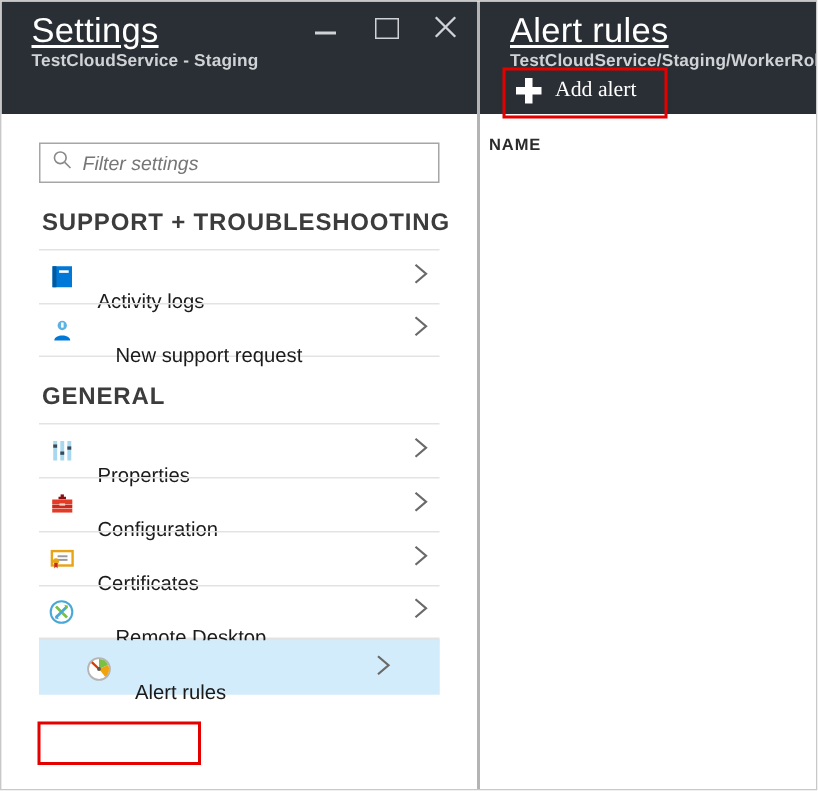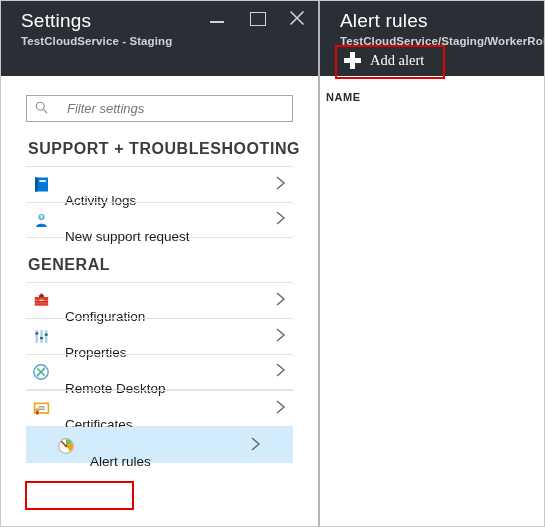--- a/index.html
+++ b/index.html
@@ -39,26 +39,27 @@
   .header {
     background: #2a2e35;
     height: 75px;
     flex: none;
     position: relative;
     color: #ffffff;
   }
   .header-title {
     position: absolute;
     left: 20px; top: 6px;
-    font-size: 19px;
+    font-size: 23px;
     font-weight: 300;
     letter-spacing: 0.2px;
     color: #ffffff;
     line-height: 27px;
     white-space: nowrap;
+    text-decoration: underline;
   }
   .header-sub {
     position: absolute;
     left: 20px; top: 34px;
     font-size: 11.5px;
     font-weight: 600;
     color: #d0d3d6;
     letter-spacing: 0.1px;
     white-space: nowrap;
   }
@@ -102,21 +103,21 @@
     display: flex;
     align-items: center;
     padding: 0 8px;
     background: #ffffff;
   }
   .filter-box svg { flex: none; }
   .filter-input {
     border: none;
     outline: none;
     flex: 1;
-    margin-left: 19px;
+    margin-left: 7px;
     font-family: "Liberation Sans", sans-serif;
     font-size: 13px;
     font-style: italic;
     color: #5a5a5a;
     background: transparent;
   }
   .filter-input::placeholder {
     color: #767676;
     font-style: italic;
     opacity: 1;
@@ -140,21 +141,21 @@
   .item {
     height: 36px;
     display: flex;
     align-items: center;
     border-top: 1px solid #e3e3e3;
     margin: 0 25px;
     padding: 0 0 0 2px;
     position: relative;
     cursor: pointer;
   }
-  .item.last { border-bottom: 1px solid #e3e3e3; }
+  .item.last { border-bottom: 1px solid #e3e3e3; gap: 12px; }
   .item-icon {
     width: 20px; height: 20px;
     flex: none;
     margin-left: 3px;
     display: flex;
     align-items: center;
     justify-content: center;
   }
   .item-label {
     margin-left: 14px;
@@ -320,84 +321,84 @@
               <path d="M4 3 L11 9 L4 15" fill="none" stroke="#6a6a6a" stroke-width="1.5"></path>
             </svg>
         </span>
       </div>
 
       <div class="group-label">GENERAL</div>
 
       <div class="item">
         <span class="item-icon">
           <svg width="17" height="17" viewBox="0 0 17 17">
+            <rect x="2.5" y="2" width="2.6" height="13" fill="#a8d8f0"></rect>
+            <rect x="7.2" y="2" width="2.6" height="13" fill="#a8d8f0"></rect>
+            <rect x="11.9" y="2" width="2.6" height="13" fill="#a8d8f0"></rect>
+            <rect x="2.5" y="4.3" width="2.6" height="2.2" fill="#3a4a55"></rect>
+            <rect x="7.2" y="9" width="2.6" height="2.2" fill="#3a4a55"></rect>
+            <rect x="11.9" y="5.6" width="2.6" height="2.2" fill="#3a4a55"></rect>
+          </svg>
+        </span>
+        <span class="item-label">Properties</span>
+        <span class="chev">
+          <svg width="16" height="18" viewBox="0 0 16 18">
+              <path d="M4 3 L11 9 L4 15" fill="none" stroke="#6a6a6a" stroke-width="1.5"></path>
+            </svg>
+        </span>
+      </div>
+
+      <div class="item">
+        <span class="item-icon">
+          <svg width="17" height="17" viewBox="0 0 17 17">
             <path d="M6 3.2 h5 v1.7 h-5 z" fill="#8a0f0f"></path>
             <rect x="7.4" y="1.6" width="2.2" height="2.1" fill="#8a0f0f"></rect>
             <rect x="1.8" y="5" width="13.4" height="3.1" fill="#e23b26"></rect>
             <rect x="1.8" y="8.4" width="13.4" height="2.4" fill="#c9291a"></rect>
             <rect x="1.8" y="11.1" width="13.4" height="2.6" fill="#e23b26"></rect>
             <rect x="6.6" y="7.6" width="3.8" height="1.5" fill="#f7d2c8"></rect>
           </svg>
         </span>
         <span class="item-label">Configuration</span>
         <span class="chev">
           <svg width="16" height="18" viewBox="0 0 16 18">
               <path d="M4 3 L11 9 L4 15" fill="none" stroke="#6a6a6a" stroke-width="1.5"></path>
             </svg>
         </span>
       </div>
 
       <div class="item">
         <span class="item-icon">
           <svg width="17" height="17" viewBox="0 0 17 17">
-            <rect x="2.5" y="2" width="2.6" height="13" fill="#a8d8f0"></rect>
-            <rect x="7.2" y="2" width="2.6" height="13" fill="#a8d8f0"></rect>
-            <rect x="11.9" y="2" width="2.6" height="13" fill="#a8d8f0"></rect>
-            <rect x="2.5" y="4.3" width="2.6" height="2.2" fill="#3a4a55"></rect>
-            <rect x="7.2" y="9" width="2.6" height="2.2" fill="#3a4a55"></rect>
-            <rect x="11.9" y="5.6" width="2.6" height="2.2" fill="#3a4a55"></rect>
-          </svg>
-        </span>
-        <span class="item-label">Properties</span>
+            <rect x="1.6" y="3.4" width="13.8" height="9.6" fill="#ffffff" stroke="#e8a317" stroke-width="1.6"></rect>
+            <rect x="5.4" y="6.2" width="6.6" height="1.3" fill="#9a9a9a"></rect>
+            <rect x="5.4" y="8.6" width="6.6" height="1.3" fill="#9a9a9a"></rect>
+            <circle cx="4.3" cy="10.2" r="2" fill="#e8a317"></circle>
+            <path d="M3.2 11.3 L3.2 15 L4.3 13.9 L5.4 15 L5.4 11.3 Z" fill="#c9291a"></path>
+          </svg>
+        </span>
+        <span class="item-label">Certificates</span>
         <span class="chev">
           <svg width="16" height="18" viewBox="0 0 16 18">
               <path d="M4 3 L11 9 L4 15" fill="none" stroke="#6a6a6a" stroke-width="1.5"></path>
             </svg>
         </span>
       </div>
 
       <div class="item last">
         <span class="item-icon">
           <svg width="18" height="18" viewBox="0 0 18 18">
             <circle cx="9" cy="9" r="7.2" fill="none" stroke="#4aa8d8" stroke-width="1.4"></circle>
             <path d="M5.3 5.3 L12.7 12.7" stroke="#7ac143" stroke-width="1.8" fill="none"></path>
             <path d="M12.7 5.3 L5.3 12.7" stroke="#4aa8d8" stroke-width="1.8" fill="none"></path>
             <path d="M10.8 4.2 L13.4 4.9 L12.5 7.3 Z" fill="#7ac143"></path>
             <path d="M7.2 13.8 L4.6 13.1 L5.5 10.7 Z" fill="#4aa8d8"></path>
           </svg>
         </span>
         <span class="item-label">Remote Desktop</span>
-        <span class="chev">
-          <svg width="16" height="18" viewBox="0 0 16 18">
-              <path d="M4 3 L11 9 L4 15" fill="none" stroke="#6a6a6a" stroke-width="1.5"></path>
-            </svg>
-        </span>
-      </div>
-
-      <div class="item">
-        <span class="item-icon">
-          <svg width="17" height="17" viewBox="0 0 17 17">
-            <rect x="1.6" y="3.4" width="13.8" height="9.6" fill="#ffffff" stroke="#e8a317" stroke-width="1.6"></rect>
-            <rect x="5.4" y="6.2" width="6.6" height="1.3" fill="#9a9a9a"></rect>
-            <rect x="5.4" y="8.6" width="6.6" height="1.3" fill="#9a9a9a"></rect>
-            <circle cx="4.3" cy="10.2" r="2" fill="#e8a317"></circle>
-            <path d="M3.2 11.3 L3.2 15 L4.3 13.9 L5.4 15 L5.4 11.3 Z" fill="#c9291a"></path>
-          </svg>
-        </span>
-        <span class="item-label">Certificates</span>
         <span class="chev">
           <svg width="16" height="18" viewBox="0 0 16 18">
               <path d="M4 3 L11 9 L4 15" fill="none" stroke="#6a6a6a" stroke-width="1.5"></path>
             </svg>
         </span>
       </div>
 
 
       <div class="row-outer-sel">
         <div class="item selected">

